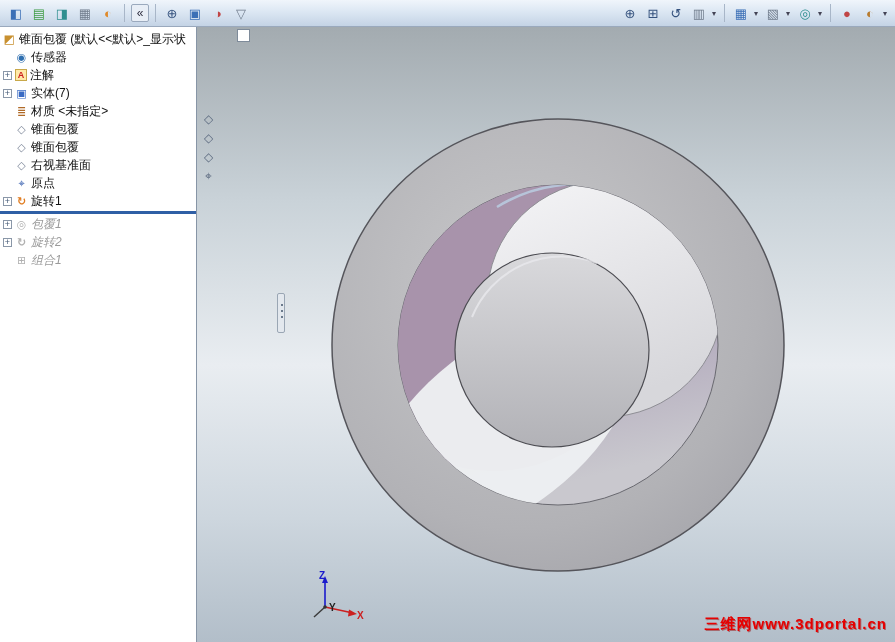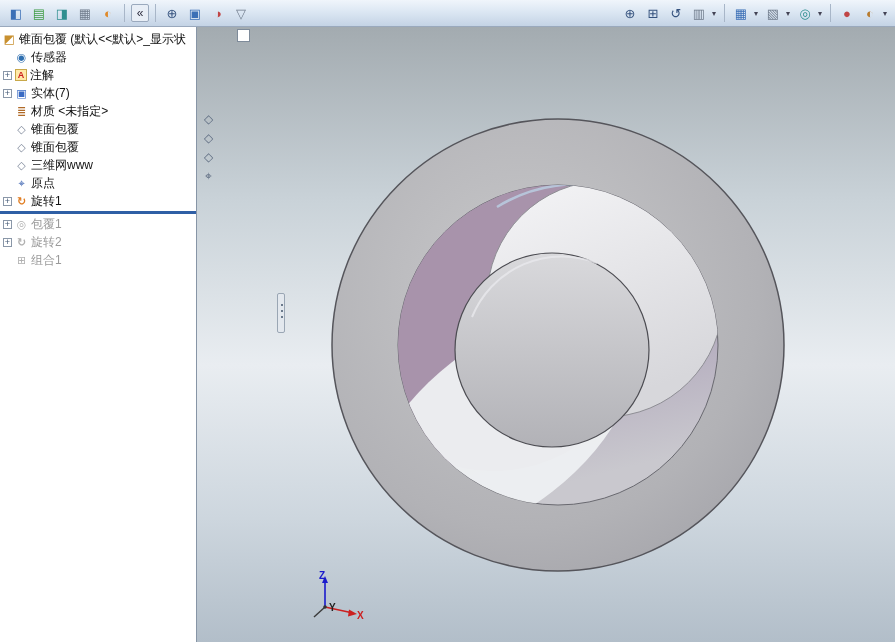--- a/index.html
+++ b/index.html
@@ -39,21 +39,21 @@
   .plus {
     width:9px; height:9px; min-width:9px; border:1px solid #8a97a8; background:#fff;
     font-size:9px; line-height:7px; text-align:center; color:#445a77; display:inline-block;
   }
   .plus.empty { visibility:hidden; }
   .ticon {
     width:13px; min-width:13px; height:13px; display:inline-flex; align-items:center; justify-content:center;
     font-size:11px;
   }
   .tlabel { font-size:12px; color:#111; }
-  .grayed .tlabel { color:#9a9a9a; }
+  .grayed .tlabel { color:#9a9a9a;font-style:italic; }
   .grayed .ticon { color:#b0b0b0 !important; background:none !important; border-color:#c5c5c5 !important; }
   .i-part{color:#c89030; font-size:12px}
   .i-sensor{color:#2f6fb0}
   .i-anno{color:#cc2020; background:#ffe9a8; border:1px solid #c8a84a; width:12px; height:12px; min-width:12px; font-size:9px; font-weight:bold;}
   .i-bodies{color:#3a6bc4}
   .i-mat{color:#b06a28; font-weight:bold}
   .i-plane{color:#7c8698}
   .i-origin{color:#3a62b0}
   .i-rev{color:#e07c20; font-weight:bold}
   .i-wrap{color:#a8a060}
@@ -171,21 +171,21 @@
 
     <div class="trow">
       <span class="plus empty"></span>
       <span class="ticon i-plane">◇</span>
       <span class="tlabel">锥面包覆</span>
     </div>
 
     <div class="trow">
       <span class="plus empty"></span>
       <span class="ticon i-plane">◇</span>
-      <span class="tlabel">三维网www</span>
+      <span class="tlabel">右视基准面</span>
     </div>
 
     <div class="trow">
       <span class="plus empty"></span>
       <span class="ticon i-origin">⌖</span>
       <span class="tlabel">原点</span>
     </div>
 
     <div class="trow">
       <span class="plus">+</span>
@@ -272,16 +272,17 @@
       <polygon points="28,9 25,16 31,16" fill="#1a1acc"></polygon>
       <text x="22" y="12" fill="#1a1acc">Z</text>
       <line x1="28" y1="40" x2="56" y2="46" stroke="#cc2020" stroke-width="1.6"></line>
       <polygon points="60,47 52,42.5 51,49.5" fill="#cc2020"></polygon>
       <text x="60" y="52" fill="#cc2020">X</text>
       <line x1="28" y1="40" x2="17" y2="50" stroke="#3a3a3a" stroke-width="1.4"></line>
       <text x="32" y="44" fill="#222">Y</text>
       <circle cx="28" cy="40" r="1.8" fill="#333"></circle>
     </svg>
 
+    <div class="watermark">三维网www.3dportal.cn</div>
 
   </div>
 
 </div>
 
 </body></html>

